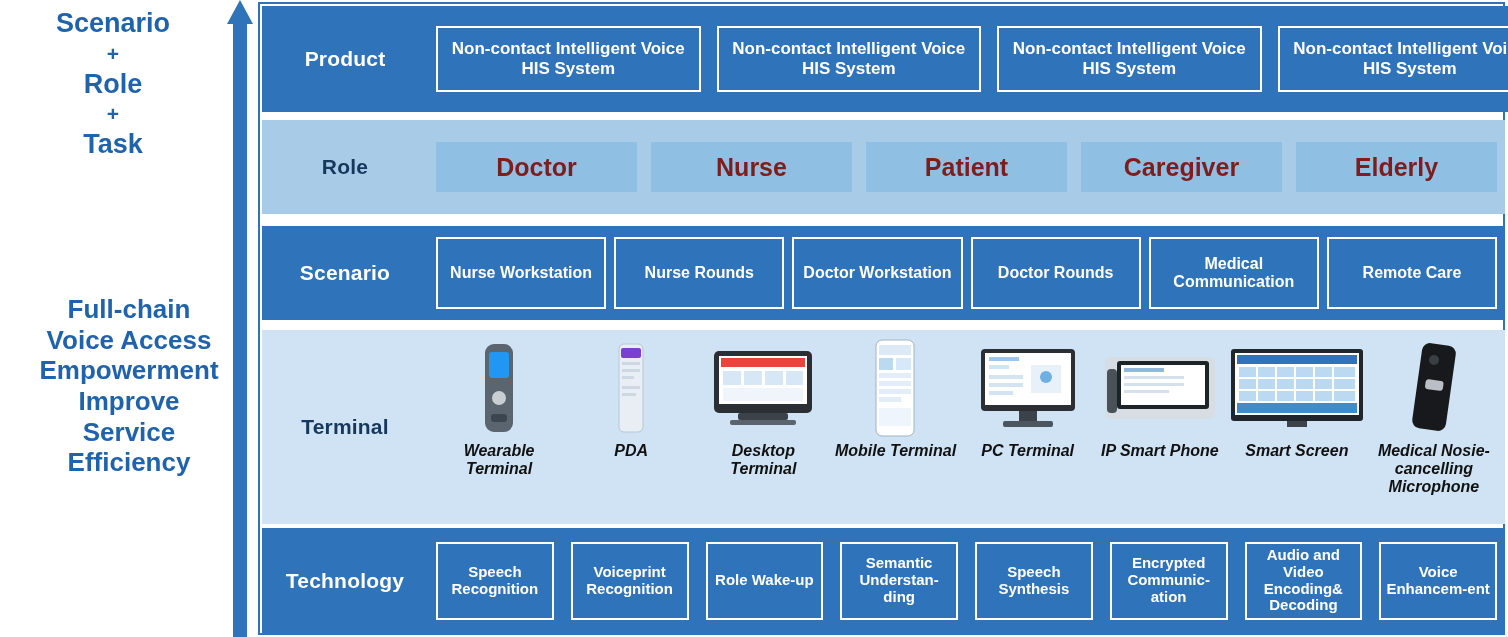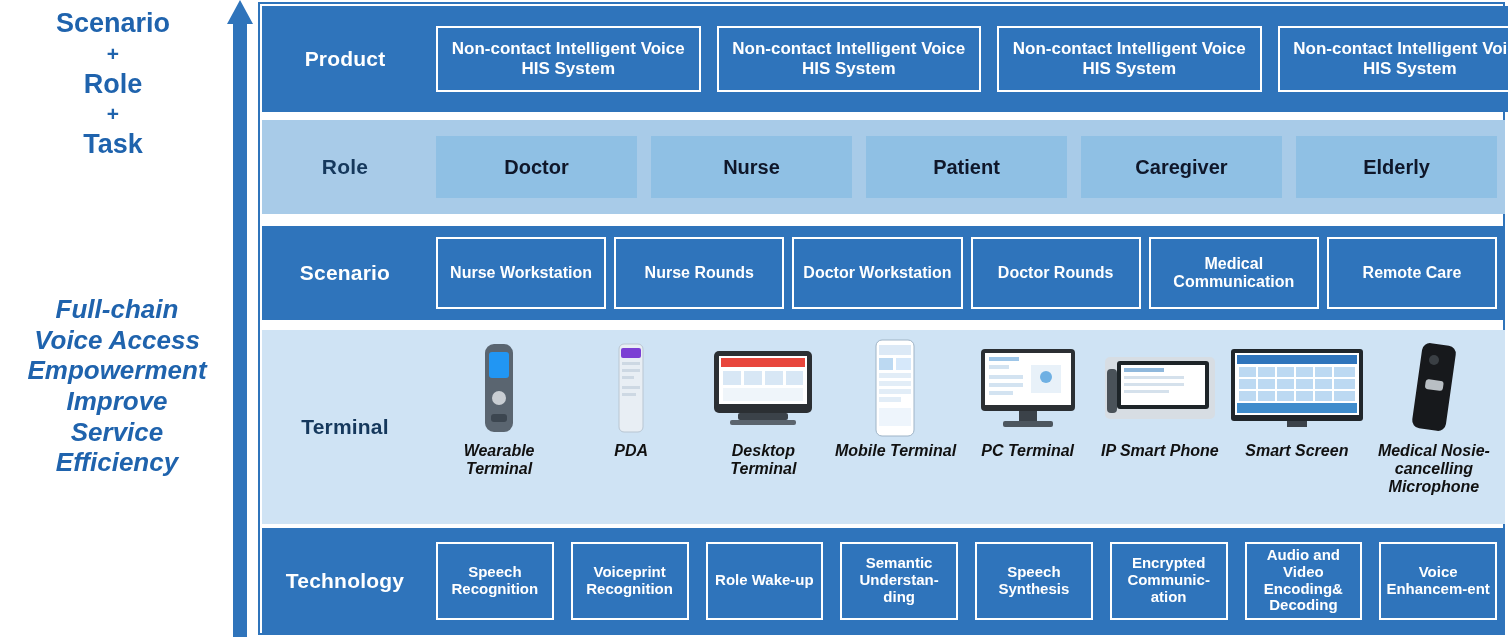--- a/index.html
+++ b/index.html
@@ -38,23 +38,22 @@
     position: absolute;
     top: 8px;
     left: 0;
     width: 226px;
   }
   #left-top .big { font-size: 27px; }
   #left-top .plus { font-size: 21px; margin: 2px 0; }
   #left-bottom {
     position: absolute;
     top: 294px;
-    left: 4px;
+    left: 16px;
     width: 226px;
-    font-style: italic;
   }
   #left-bottom .big { font-size: 26px; }
 
   
   #arrow {
     position: absolute;
     left: 226px;
     top: 0;
     width: 28px;
     height: 637px;
@@ -128,23 +127,23 @@
   #band-role {
     top: 116px;
     width: 1243px;
     height: 94px;
     background: #a8cbe8;
   }
   #band-role .band-label { color: #15385c; }
   #band-role .band-body { padding: 0 8px; gap: 14px; }
   #band-role .cell {
     background: #8fc0e4;
-    color: #0f172a;
-    font-size: 20px;
-    height: 62px;
+    color: #7f1d1d;
+    font-size: 25px;
+    height: 50px;
   }
 
   
   #band-scenario {
     top: 222px;
     width: 1243px;
     height: 94px;
     background: #2f74bb;
   }
   #band-scenario .band-body { padding: 0 8px; gap: 8px; }

